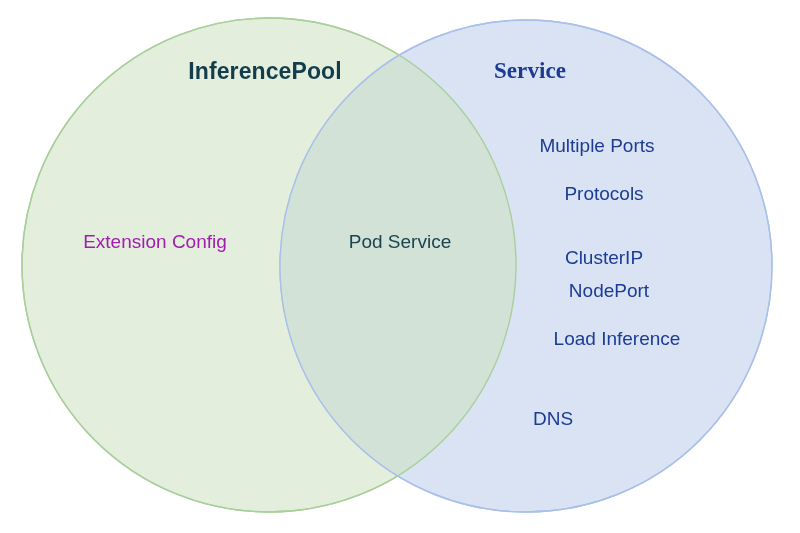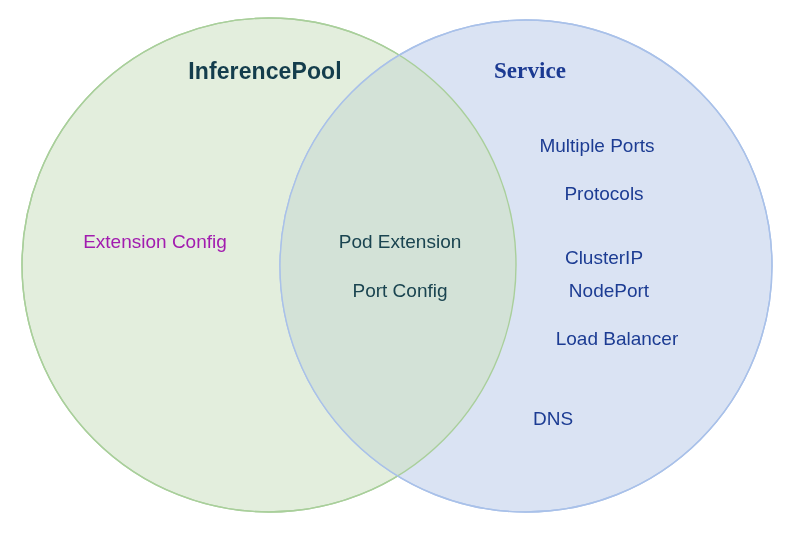--- a/index.html
+++ b/index.html
@@ -100,31 +100,30 @@
 
   <div class="text-layer">
 
     <div class="title title-left">InferencePool</div>
 
     <div class="title title-right">Service</div>
 
     <div class="item item-left" style="left:155px; top:231px;">Extension Config</div>
 
 
-    <div class="item item-center" style="left:400px; top:231px;">Pod Extension</div>
+    <div class="item item-center" style="left:400px; top:231px;">Pod Service</div>
 
-    <div class="item item-center" style="left:400px; top:280px;">Port Config</div>
 
     <div class="item item-right" style="left:597px; top:135px;">Multiple Ports</div>
 
     <div class="item item-right" style="left:597px; top:183px;margin-left:7px;">Protocols</div>
 
     <div class="item item-right" style="left:604px; top:231px;margin-top:16px;">ClusterIP</div>
 
     <div class="item item-right" style="left:609px; top:280px;">NodePort</div>
 
-    <div class="item item-right" style="left:617px; top:328px;">Load Balancer</div>
+    <div class="item item-right" style="left:617px; top:328px;">Load Inference</div>
 
 
     <div class="item item-right" style="left:553px; top:408px;">DNS</div>
 
   </div>
 </div>
 
 </body></html>

